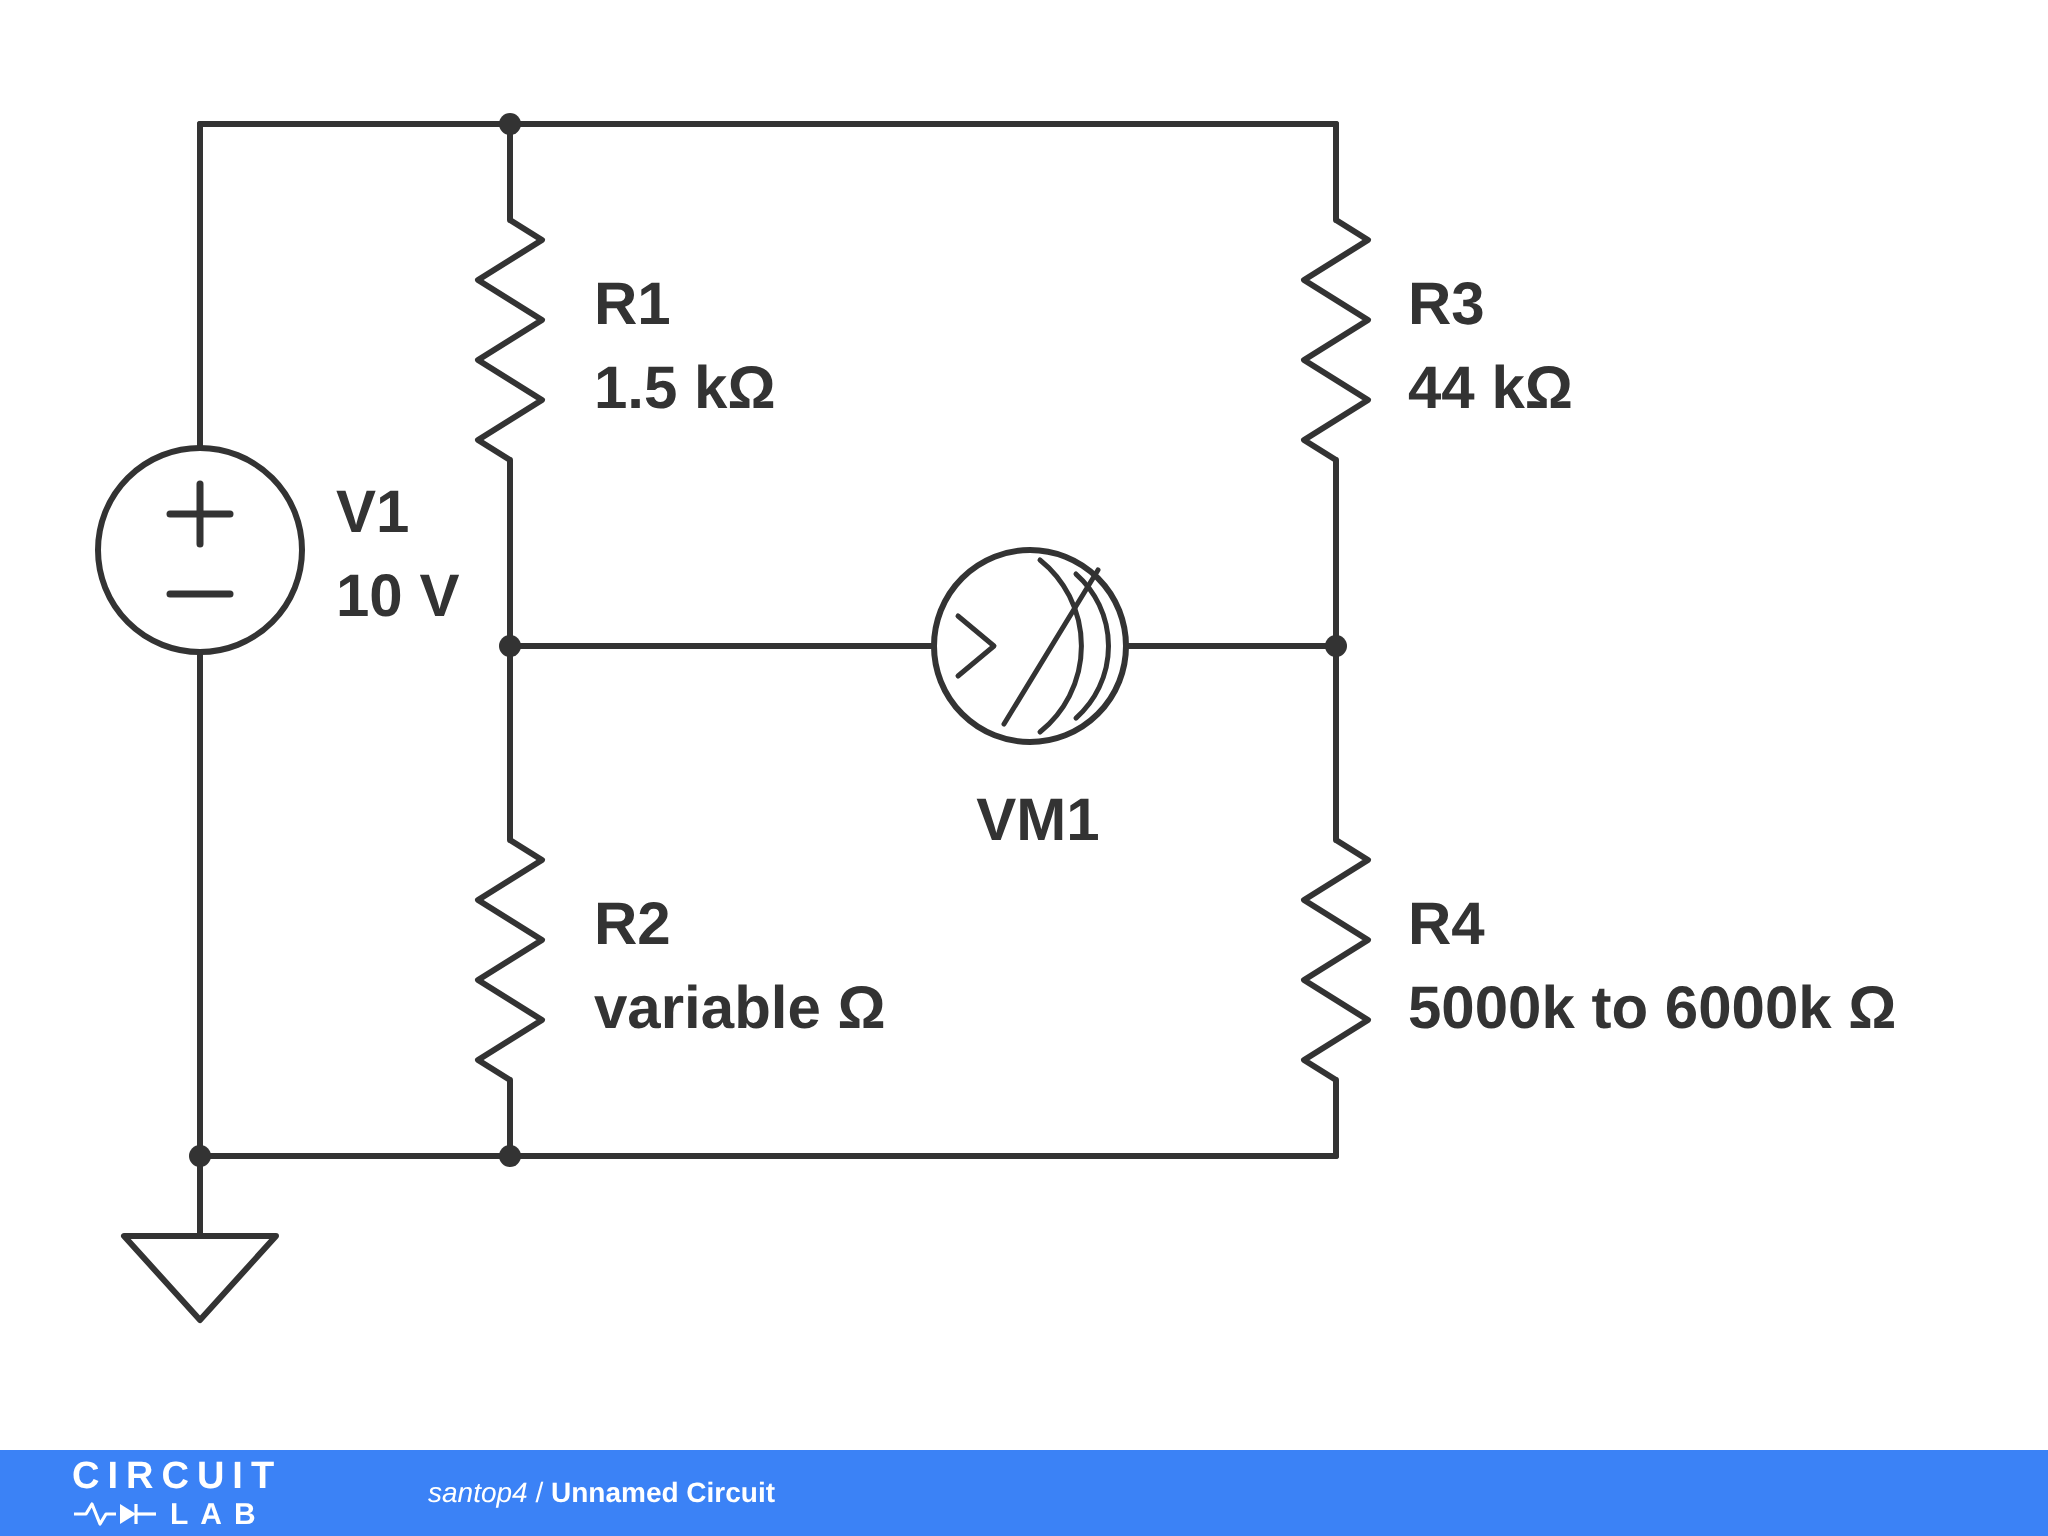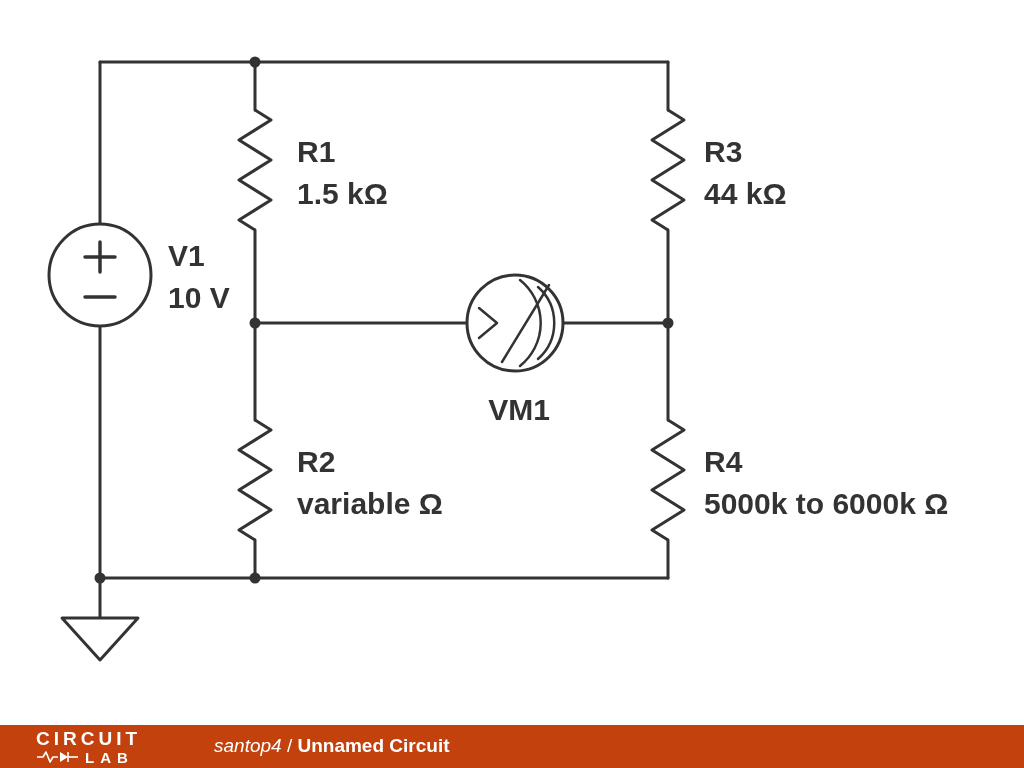--- a/index.html
+++ b/index.html
@@ -10,29 +10,29 @@
   }
   .stage{position:relative;width:1024px;height:768px;}
   svg.schematic{display:block;background:#ffffff;}
   svg text{
     font-family:"Liberation Sans",sans-serif;
     font-weight:bold;
     fill:#333333;
   }
   .footer{
     position:absolute;left:0;bottom:0;width:1024px;height:43px;
-    background:#c2410c;color:#ffffff;
+    background:#3b82f6;color:#ffffff;
     display:flex;align-items:center;
     box-sizing:border-box;padding-left:36px;
   }
   .logo{display:flex;flex-direction:column;justify-content:center;width:152px;line-height:1;}
   .logo-line1{font-weight:bold;font-size:19px;letter-spacing:4px;color:#ffffff;}
   .logo-line2{display:flex;align-items:center;font-weight:bold;font-size:15px;letter-spacing:6px;color:#ffffff;margin-top:2px;}
   .logo-icon{margin-right:5px;flex:0 0 auto;}
-  .footer-text{margin-left:26px;font-size:19px;line-height:1.3;color:#ffffff;}
+  .footer-text{margin-left:26px;font-size:14px;line-height:1.3;color:#ffffff;}
   .author{font-style:italic;}
   .circuit-title{font-weight:bold;}
 </style>
 </head>
 <body>
 
 <div class="stage">
 
   <svg class="schematic" width="1024" height="725" viewBox="0 0 1024 725">
 

